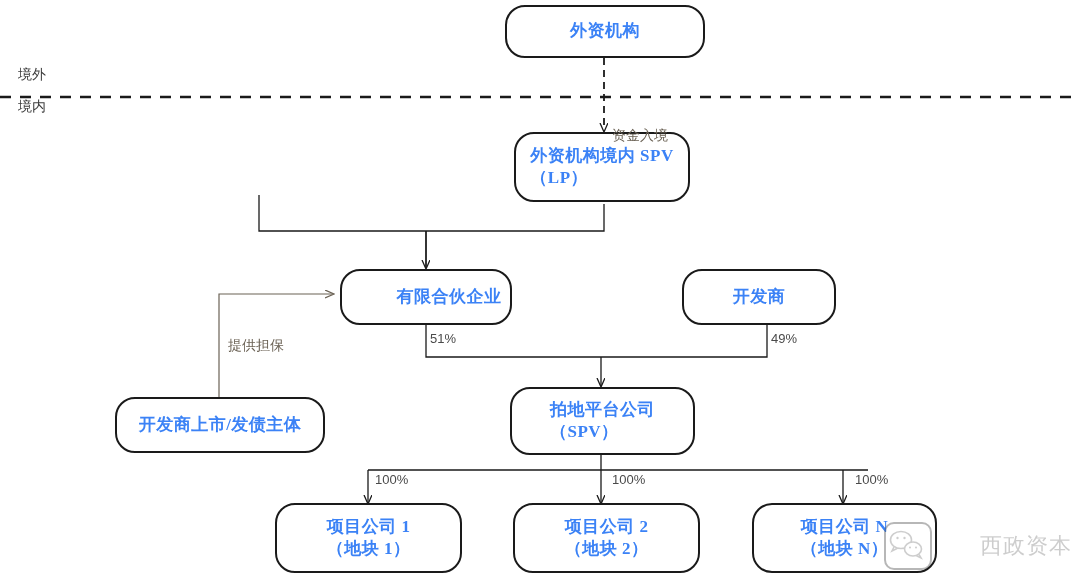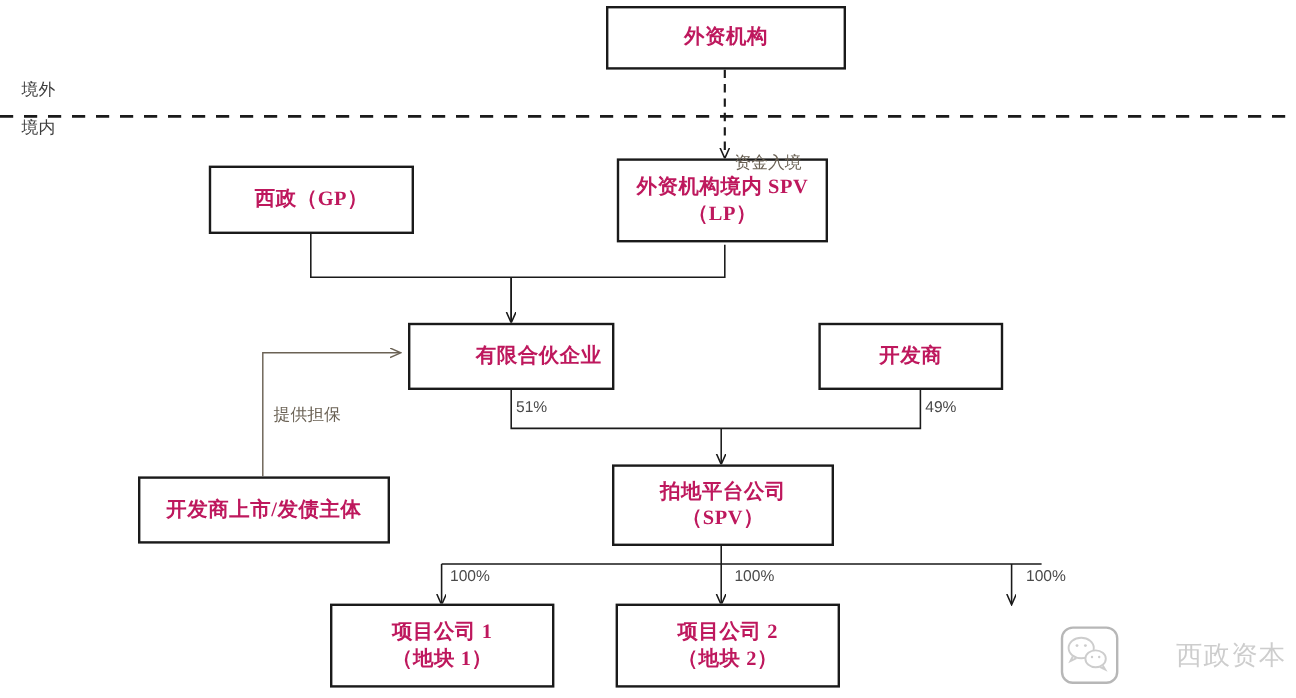--- a/index.html
+++ b/index.html
@@ -22,28 +22,28 @@
     left: 0;
     top: 0;
     width: 1080px;
     height: 582px;
     pointer-events: none;
   }
   .node {
     position: absolute;
     box-sizing: border-box;
     border: 2px solid #1a1a1a;
-    border-radius: 0;
+    border-radius: 20px;
     background: #ffffff;
     display: flex;
     align-items: center;
     justify-content: center;
-    text-align: center;
+    text-align: left;
     font-weight: bold;
-    color: #be185d;
+    color: #3b82f6;
     line-height: 1.32;
     letter-spacing: 0.5px;
     font-size: 17px;
   }
   .node .line2 { display: block; }
   .edge-label {
     position: absolute;
     font-family: "Liberation Sans", "DejaVu Sans", sans-serif;
     font-size: 13px;
     color: #4a4a4a;
@@ -120,23 +120,20 @@
     <line x1="843" y1="470" x2="843" y2="503" stroke="#1a1a1a" stroke-width="1.3" marker-end="url(#arrow)"></line>
   </svg>
 
   <div class="border-label" style="left:18px; top:66px;">境外</div>
   <div class="border-label" style="left:18px; top:98px;">境内</div>
 
   <div class="node" style="left:505px; top:5px; width:200px; height:53px;">
     <span>外资机构</span>
   </div>
 
-  <div class="node" style="left:174px; top:138px; width:171px; height:57px;">
-    <span>西政（GP）</span>
-  </div>
 
   <div class="node" style="left:514px; top:132px; width:176px; height:70px;">
     <div>
       <span>外资机构境内 SPV</span>
       <span class="line2">（LP）</span>
     </div>
   </div>
 
   <div class="node" style="left:340px; top:269px; width:172px; height:56px;padding-left:46px;">
     <span>有限合伙企业</span>
@@ -164,20 +161,26 @@
     </div>
   </div>
 
   <div class="node" style="left:513px; top:503px; width:187px; height:70px;">
     <div>
       <span>项目公司 2</span>
       <span class="line2">（地块 2）</span>
     </div>
   </div>
 
+  <div class="node" style="left:752px; top:503px; width:185px; height:70px;">
+    <div>
+      <span>项目公司 N</span>
+      <span class="line2">（地块 N）</span>
+    </div>
+  </div>
 
   <div class="edge-label cn" style="left:612px; top:111px;margin-top:16px;">资金入境</div>
 
   <div class="edge-label cn" style="left:228px; top:337px;">提供担保</div>
 
   <div class="edge-label" style="left:430px; top:331px;">51%</div>
 
   <div class="edge-label" style="left:771px; top:331px;">49%</div>
 
   <div class="edge-label" style="left:375px; top:472px;">100%</div>

